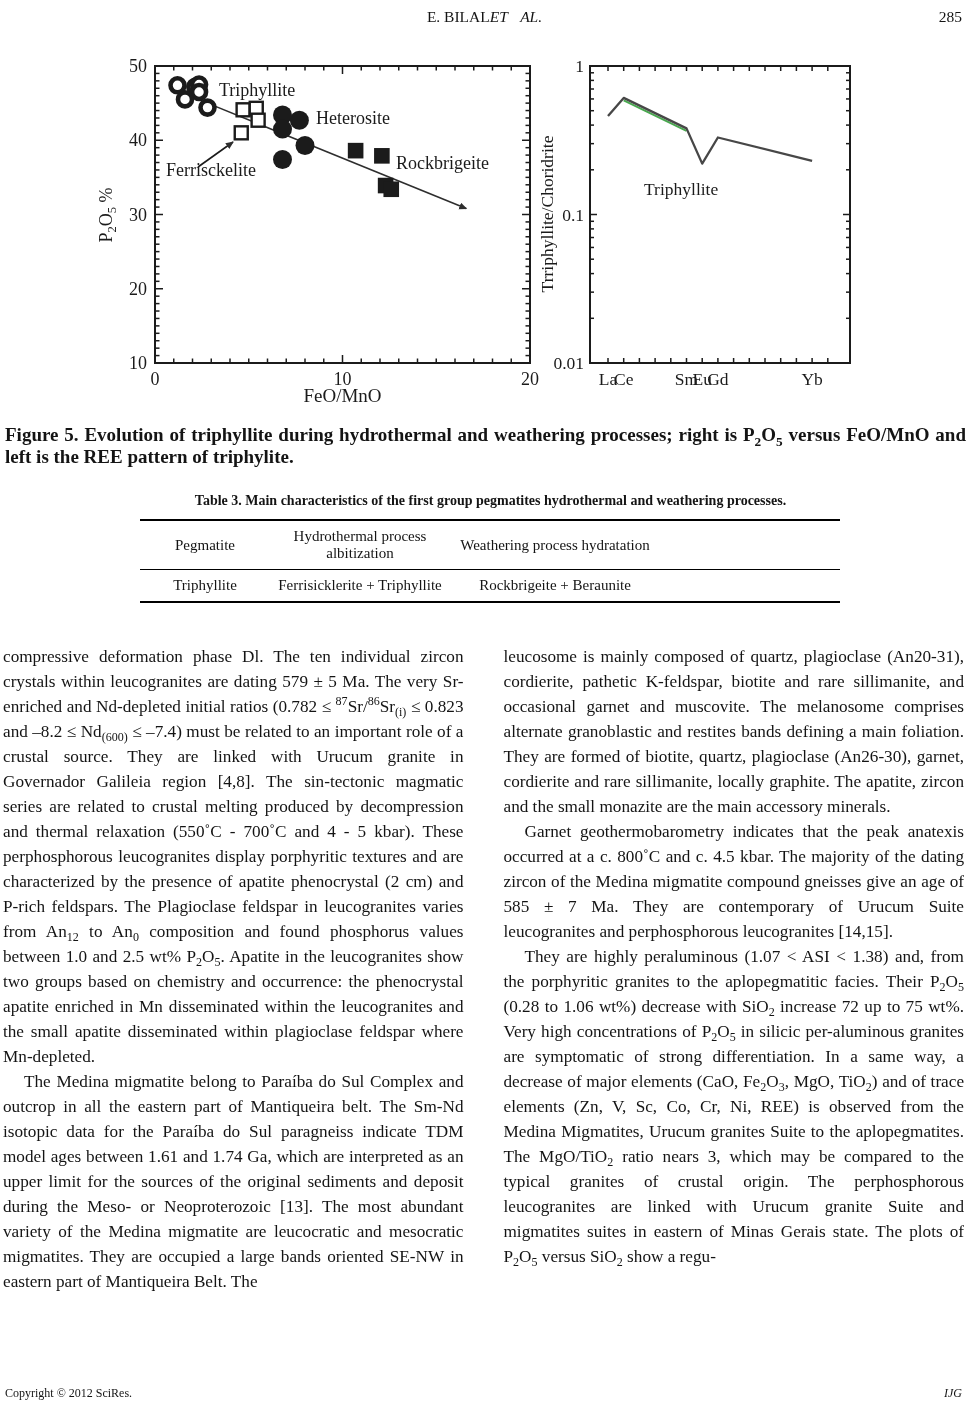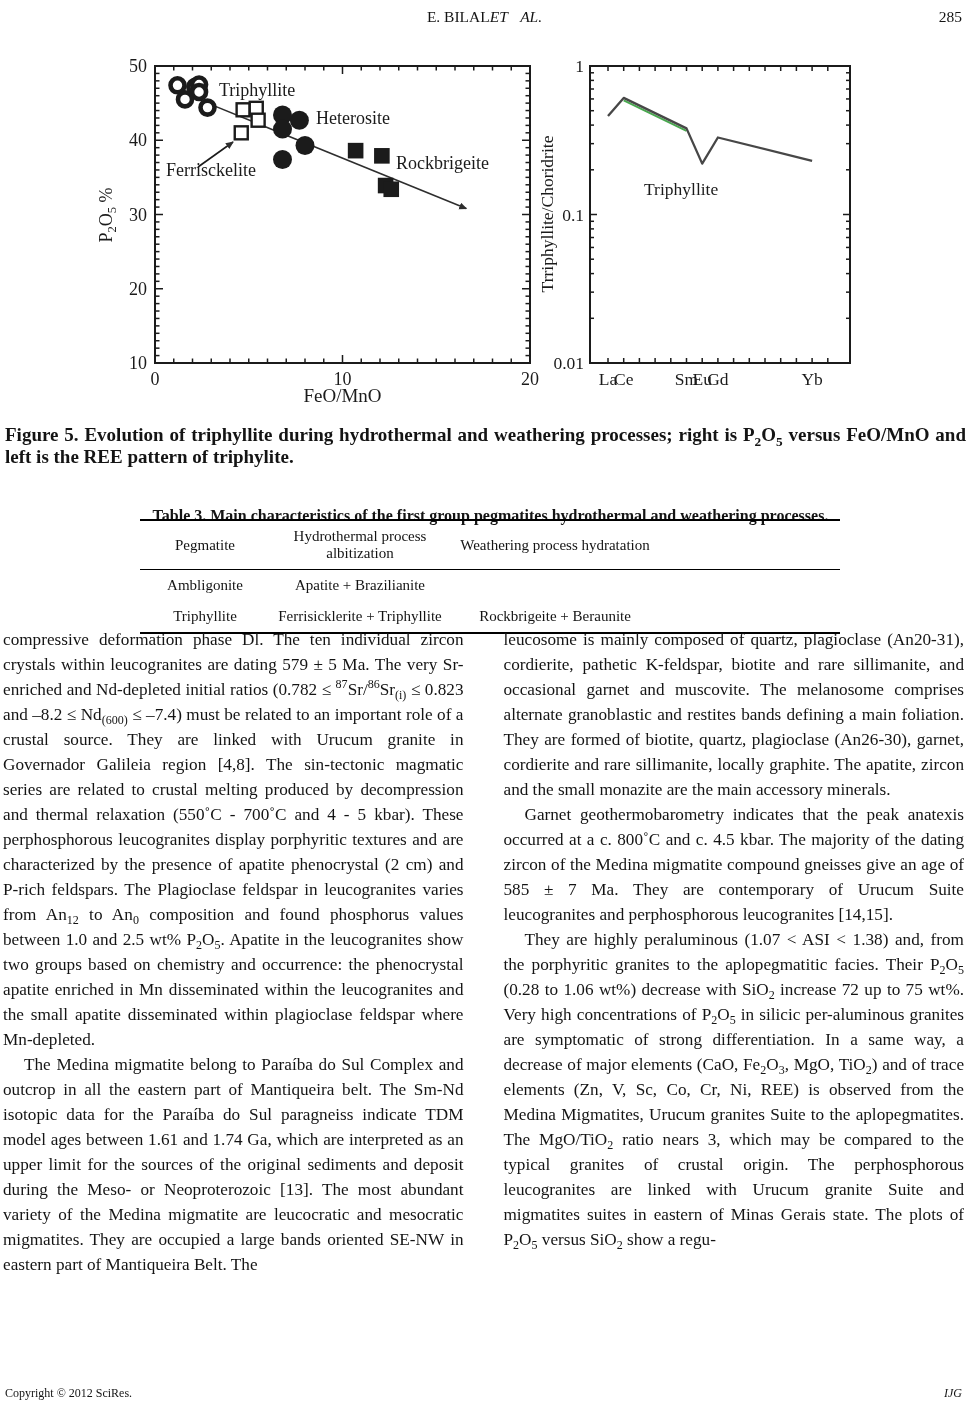--- a/index.html
+++ b/index.html
@@ -11,28 +11,28 @@
   }
   .running-head{position:absolute;top:8px;left:0;width:100%;height:22px;font-size:15.5px}
   .rh-center{position:absolute;left:0;right:0;text-align:center}
   .rh-center .etal{font-style:italic;word-spacing:9px}
   .rh-page{position:absolute;right:7px;top:0}
   svg.chart{position:absolute}
   #chart-left{left:95px;top:53px}
   #chart-right{left:540px;top:53px}
   .fig-caption{position:absolute;top:424px;left:5px;right:3px;margin:0;
     font-weight:bold;font-size:19px;line-height:21.5px;text-align:justify}
-  .tbl-caption{position:absolute;top:491px;left:12px;right:0;margin:16px;text-align:center;
-    font-weight:bold;font-size:16px}
+  .tbl-caption{position:absolute;top:491px;left:12px;right:0;margin:2px;text-align:center;
+    font-weight:bold;font-size:14px}
   .table-wrap{position:absolute;top:519px;left:140px;width:700px}
   table{width:100%;border-collapse:collapse;font-size:15px;
     border-top:2px solid #000;border-bottom:2px solid #000}
   thead th{font-weight:normal;border-bottom:1.5px solid #000;padding:7px 2px;text-align:center}
   tbody td{padding:7px 2px;text-align:center}
-  .cols{position:absolute;top:627px;left:3px;right:5px;display:flex;gap:40px}
+  .cols{position:absolute;top:644px;left:3px;right:5px;display:flex;gap:40px}
   .col{width:469px;font-size:17.2px;line-height:25px;text-align:justify}
   .col p{margin:0}
   .col p.indent{text-indent:21px}
   .footer{position:absolute;top:1386px;left:5px;right:7px;display:flex;
     justify-content:space-between;font-size:12px}
   .footer .journal{font-weight:normal;font-style:italic}
   sub,sup{font-size:70%;line-height:0}
 </style>
 </head>
 <body>
@@ -312,26 +312,20 @@
     <thead>
         <tr id="tbl-head">
           <th>Pegmatite</th>
           <th>Hydrothermal process albitization</th>
           <th>Weathering process hydratation</th>
           <th></th>
         </tr>
       </thead>
     <tbody id="tbl-body">
         <tr>
-          <td>Ambligonite</td>
-          <td>Apatite + Brazilianite</td>
-          <td></td>
-          <td></td>
-        </tr>
-        <tr>
           <td>Triphyllite</td>
           <td>Ferrisicklerite + Triphyllite</td>
           <td>Rockbrigeite + Beraunite</td>
           <td></td>
         </tr>
       </tbody>
   </table>
 </div>
 
 <div class="cols">

